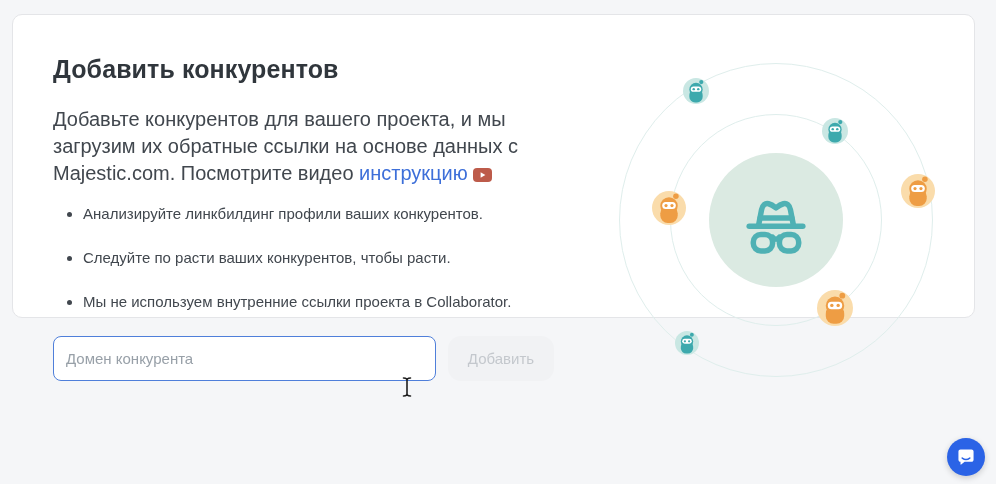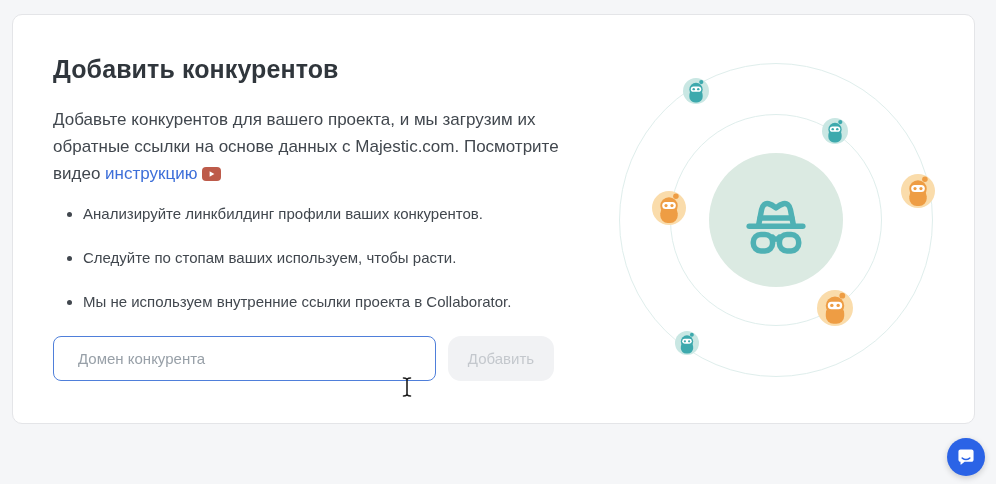--- a/index.html
+++ b/index.html
@@ -5,51 +5,51 @@
   * { margin:0; padding:0; box-sizing:border-box; }
   html,body { width:996px; height:484px; }
   body {
     font-family:"Liberation Sans", sans-serif;
     background:#f5f6f8;
     position:relative;
     overflow:hidden;
   }
   .card {
     position:absolute; left:12px; top:14px;
-    width:963px; height:410px;
+    width:963px; height:304px;
     background:#ffffff;
     border:1px solid #e4e5e8;
     border-radius:10px;
   }
   .left-col {
     position:absolute; left:40px; top:38px; width:522px;
   }
   h1.title {
     font-size:25px; font-weight:600; color:#30363c; letter-spacing:.1px;
     line-height:32px;
   }
   .desc {
     margin-top:21px;
-    font-size:17px; line-height:27px; color:#41474e;
+    font-size:20px; line-height:27px; color:#41474e;
     max-width:516px;
   }
   .video-link {
     color:#3d6fd9; text-decoration:none; cursor:pointer;
   }
   .yt-icon { display:inline-block; vertical-align:-2px; margin-left:5px; }
   ul.benefits {
     margin:15px 0 16px 0; padding-left:30px;
     font-size:15px; color:#41474e;
   }
   ul.benefits li { margin-bottom:24px; line-height:20px; }
   .input-row { display:flex; align-items:center; margin-top:20px; }
   .domain-input {
     width:383px; height:45px;
     border:1.5px solid #4f7fda; border-radius:8px;
-    padding:0 24px; font-size:15px; color:#30363c;
+    padding:0 12px; font-size:15px; color:#30363c;
     outline:none; background:#fff;
     font-family:"Liberation Sans", sans-serif;
   }
   .domain-input::placeholder { color:#98a0a8; }
   .add-btn {
     margin-left:12px; width:106px; height:45px;
     background:#f1f2f4; border:none; border-radius:13px;
     font-size:15px; color:#c4c8cd; cursor:default;
     font-family:"Liberation Sans", sans-serif;
   }
@@ -96,21 +96,21 @@
 
     <p class="desc"><span>Добавьте конкурентов для вашего проекта, и мы загрузим их обратные ссылки на основе данных с Majestic.com. Посмотрите видео</span>
       <a class="video-link"><span>инструкцию</span><span class="yt-icon"><svg width="19" height="14" viewBox="0 0 19 14">
               <rect x="0" y="0" width="19" height="14" rx="4" fill="#bd5b4a"></rect>
               <path d="M7.6 4.2 L12.4 7 L7.6 9.8 Z" fill="#ffffff"></path>
             </svg></span></a>
     </p>
 
     <ul class="benefits">
       <li>Анализируйте линкбилдинг профили ваших конкурентов.</li>
-      <li>Следуйте по стопам ваших используем, чтобы расти.</li>
+      <li>Следуйте по расти ваших конкурентов, чтобы расти.</li>
       <li>Мы не используем внутренние ссылки проекта в Collaborator.</li>
     </ul>
 
     <div class="input-row">
       <input class="domain-input" type="text" value="" placeholder="Домен конкурента" style="">
       <button class="add-btn" disabled="">Добавить</button>
     </div>
   </div>
 
   <div class="illus">

